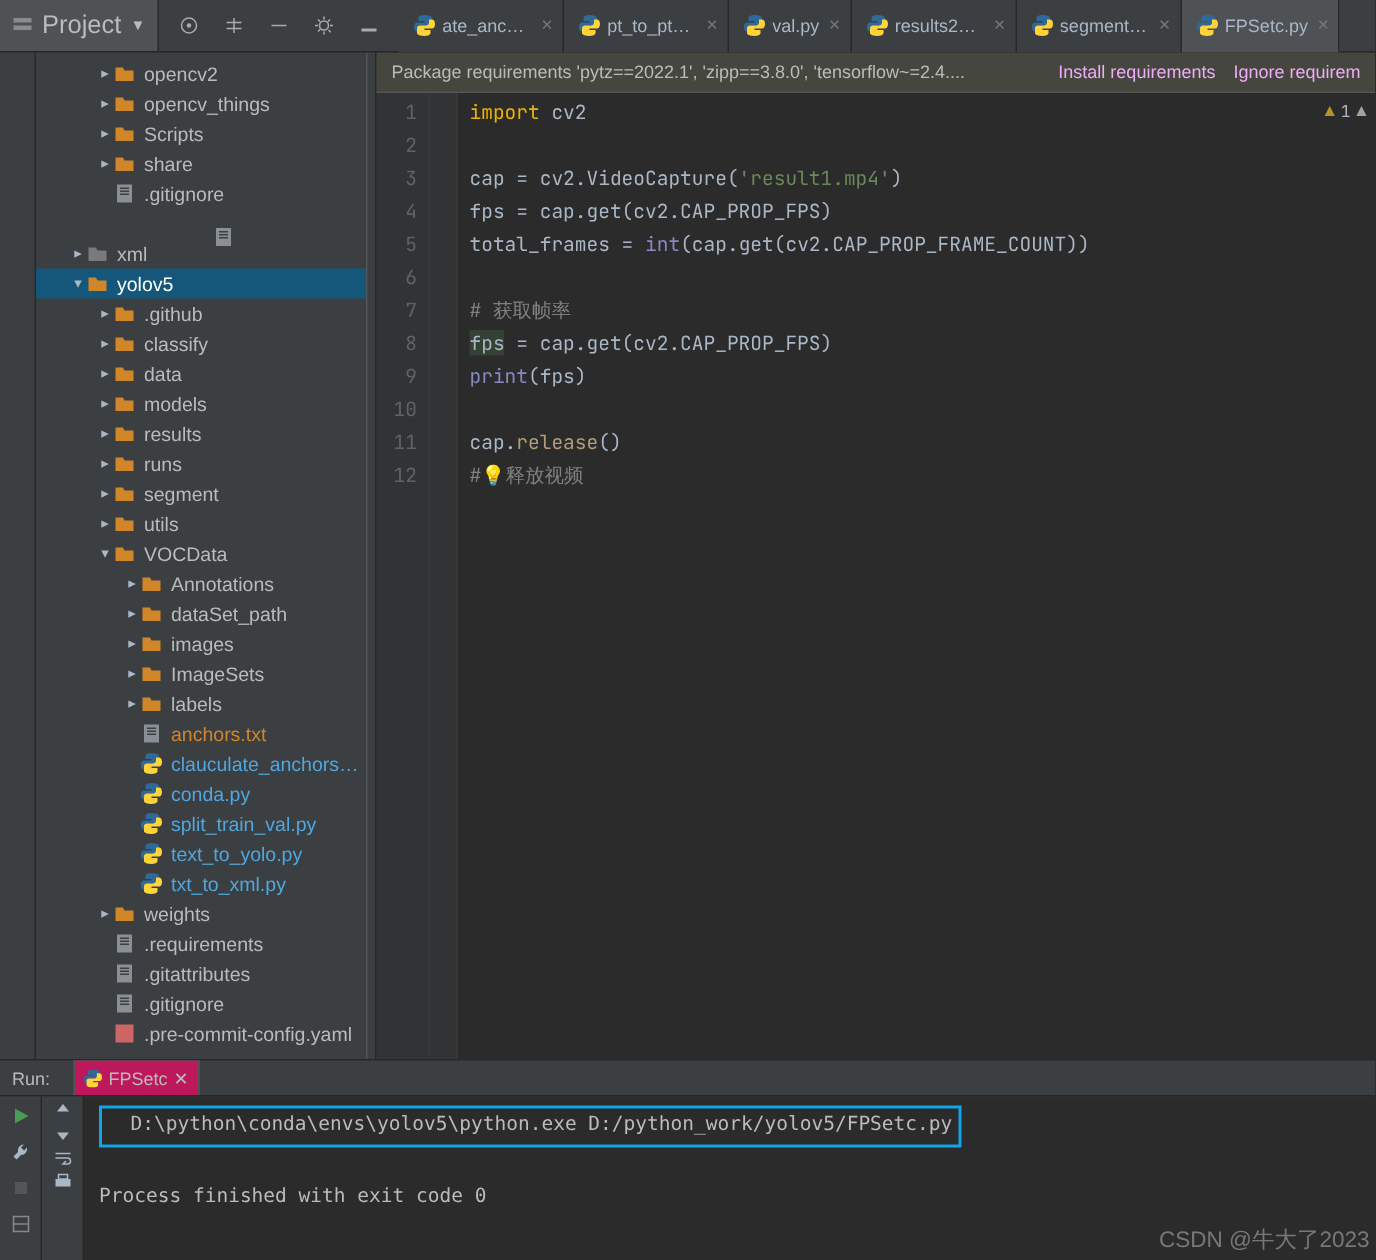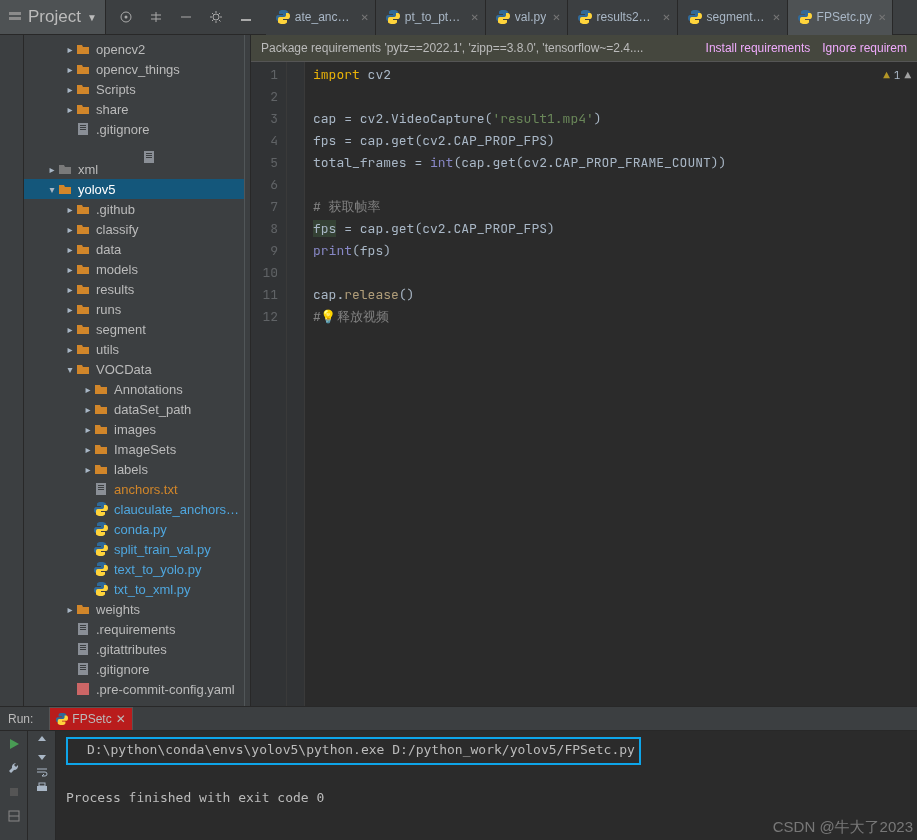--- a/index.html
+++ b/index.html
@@ -50,21 +50,21 @@
 .name { color:#a9b7c6; }
 .highlight-bg { background:#344134; }
 .cursor-line { position:absolute; left:0; right:0; height:22px; background:#323232; z-index:-1; }
 .warn-badge { position:absolute; top:2px; right:6px; display:flex; align-items:center; gap:4px; font-size:11px; }
 .warn-badge .tri { color:#b39627; }
 .warn-badge .ins { color:#a2a2a2; }
 
 .bottom { border-top:1px solid #282828; background:#3c3f41; }
 .run-tab { height:24px; display:flex; align-items:center; padding:0 8px; color:#bbb; font-size:12px; gap:6px; border-bottom:1px solid #282828; }
 .run-tab .rlabel { margin-right:10px; }
-.run-tab .rtab { display:flex; align-items:center; padding:0 6px; height:100%; background:#b91c1c; border:1px solid #555; border-bottom:none; gap:4px;}
+.run-tab .rtab { display:flex; align-items:center; padding:0 6px; height:100%; background:#be185d; border:1px solid #555; border-bottom:none; gap:4px;}
 .console { display:flex; background:#2b2b2b; height:109px; }
 .crun { width:28px; display:flex; flex-direction:column; align-items:center; padding:2px 0; gap:2px; border-right:1px solid #282828; background:#3c3f41; }
 .crun .cbtn { width:22px; height:22px; display:flex; align-items:center; justify-content:center; color:#a9b7c6; cursor:pointer; }
 .crun2 { width:28px; display:flex; flex-direction:column; align-items:center; padding:2px 0; gap:2px; border-right:1px solid #282828; background:#3c3f41; }
 .out { flex:1; padding:8px 10px; font-family:Consolas,monospace; font-size:13px; line-height:22px; color:#bbb; position:relative; }
 .redbox { border:2px solid #0ea5e9; display:inline-block; padding:0 4px 2px 19px; margin-top:-4px; }
 .watermark { position:absolute; right:4px; bottom:2px; color:#b6b6b6; opacity:.55; font-size:15px; font-weight:500; font-family:sans-serif;margin-left:23px; }
 
 svg { display:block; }
 .pyicon svg path.s { fill:#ffd43b; }

